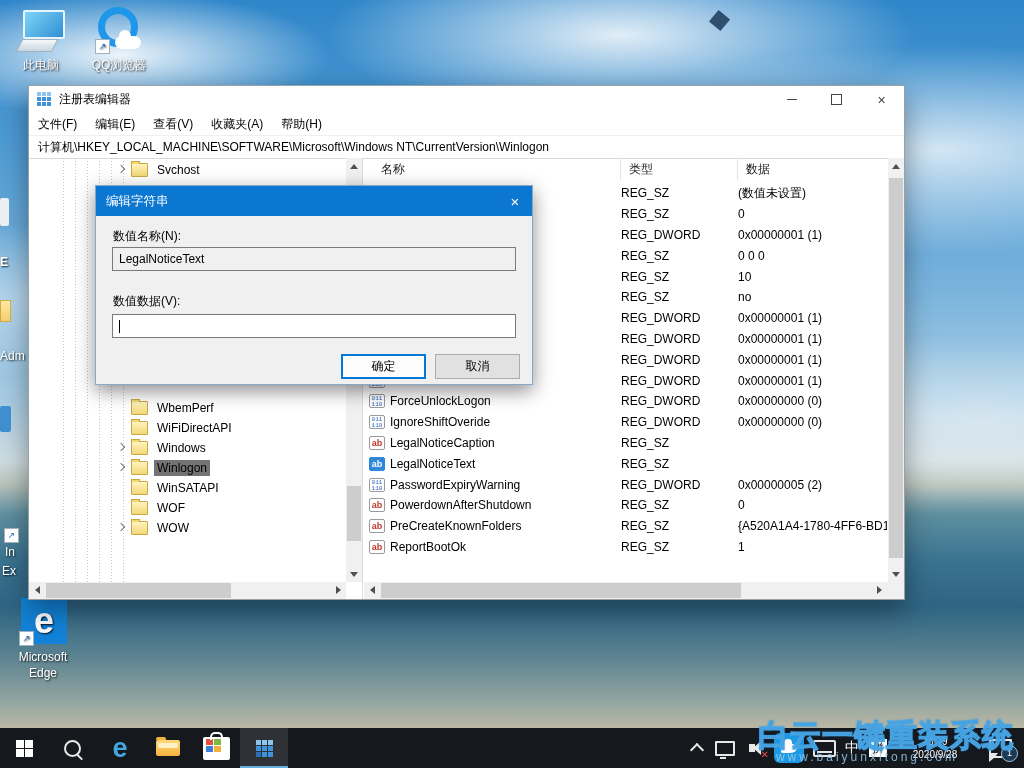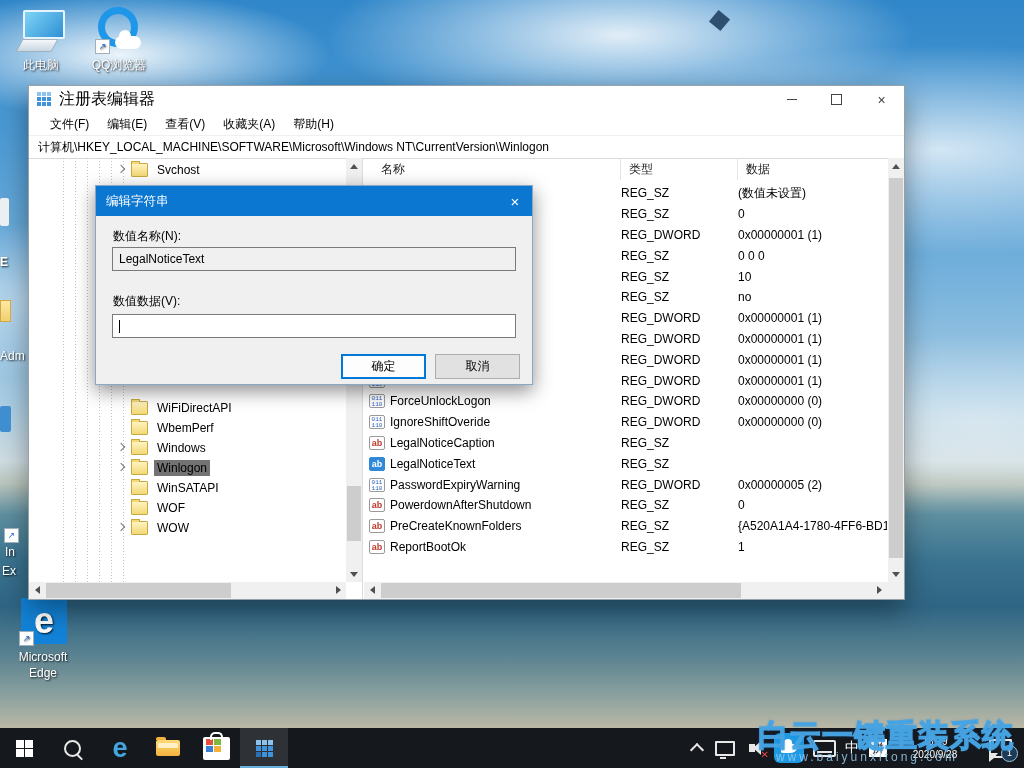--- a/index.html
+++ b/index.html
@@ -37,27 +37,27 @@
   .sl-folder{left:0;top:300px;width:9px;height:20px;background:linear-gradient(#ffe9a2,#f0cf6e);border:1px solid #cfa943}
   .sl-blue{left:0;top:406px;width:11px;height:26px;background:#3f8fd0;border-radius:2px}
   .sl-ie{left:4px;top:528px;width:13px;height:13px;background:#fff;border:1px solid #9fb0bd;font-size:9px;line-height:12px;color:#2a6fd0;text-align:center}
   .sl-txt{color:#fff;font-size:12px;text-shadow:1px 1px 2px rgba(0,0,0,.85)}
 
   
   .win{position:absolute;left:28px;top:85px;width:877px;height:515px;background:#fff;border:1px solid #98a0a8;box-sizing:border-box;box-shadow:0 10px 26px rgba(0,0,0,.38)}
   .titlebar{height:27px;display:flex;align-items:center;background:#fff;border-bottom:0}
   .app-ic{width:16px;height:16px;margin:0 6px 0 8px;display:grid;grid-template-columns:repeat(3,4px);grid-auto-rows:4px;gap:1px}
   .app-ic i{background:#3f93dc}.app-ic i:nth-child(-n+3){background:#8cc4ef}
-  .wtitle{font-size:16px}
+  .wtitle{font-size:12px}
   .wcontrols{margin-left:auto;display:flex;height:100%}
   .wc{width:45px;height:100%;display:flex;align-items:center;justify-content:center;color:#444}
   .ic-min{width:10px;height:1px;background:#444}
   .ic-max{width:9px;height:9px;border:1px solid #444}
   .ic-x{font-size:14px;line-height:1;color:#444}
-  .menubar{height:22px;display:flex;align-items:center;padding-left:12px;border-bottom:1px solid #f0f0f0}
+  .menubar{height:22px;display:flex;align-items:center;padding-left:0;border-bottom:1px solid #f0f0f0}
   .mitem{padding:0 9px;font-size:12px}
   .addrbar{height:22px;line-height:22px;padding-left:9px;font-size:12px;border-bottom:1px solid #d9d9d9;white-space:nowrap;overflow:hidden}
   .content{position:absolute;left:0;right:0;top:72px;bottom:0}
 
   
   .tree{position:absolute;left:0;top:0;bottom:0;width:334px;border-right:1px solid #dcdcdc;box-sizing:border-box;overflow:hidden}
   .guide{position:absolute;top:0;bottom:17px;width:1px;background-image:repeating-linear-gradient(180deg,#c3c3c3 0 1px,transparent 1px 3px)}
   .trow{height:20px;display:flex;align-items:center;position:relative}
   .trow .arrow{visibility:hidden;width:8px;height:8px;margin-left:88px;margin-right:6px;position:relative}
   .trow .arrow.exp{visibility:visible}
@@ -256,27 +256,27 @@
           <span class="folder"></span>
           <span class="tlabel">Svchost</span>
         </div>
       </div>
 
       <div class="tree-bottom">
 
           <div class="trow">
             <span class="arrow"></span>
             <span class="folder"></span>
+            <span class="tlabel">WbemPerf</span>
+          </div>
+
+          <div class="trow">
+            <span class="arrow"></span>
+            <span class="folder"></span>
             <span class="tlabel">WiFiDirectAPI</span>
-          </div>
-
-          <div class="trow">
-            <span class="arrow"></span>
-            <span class="folder"></span>
-            <span class="tlabel">WbemPerf</span>
           </div>
 
           <div class="trow">
             <span class="arrow exp"></span>
             <span class="folder"></span>
             <span class="tlabel">Windows</span>
           </div>
 
           <div class="trow">
             <span class="arrow exp"></span>

